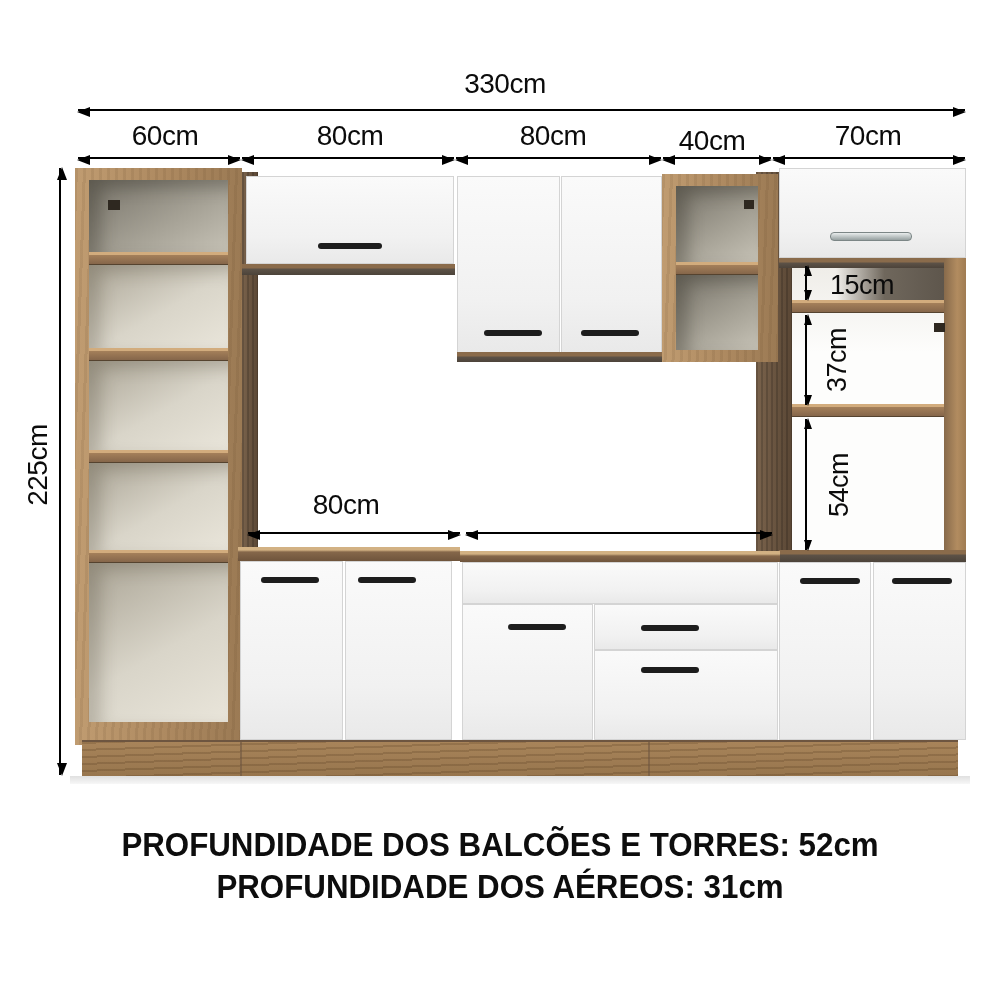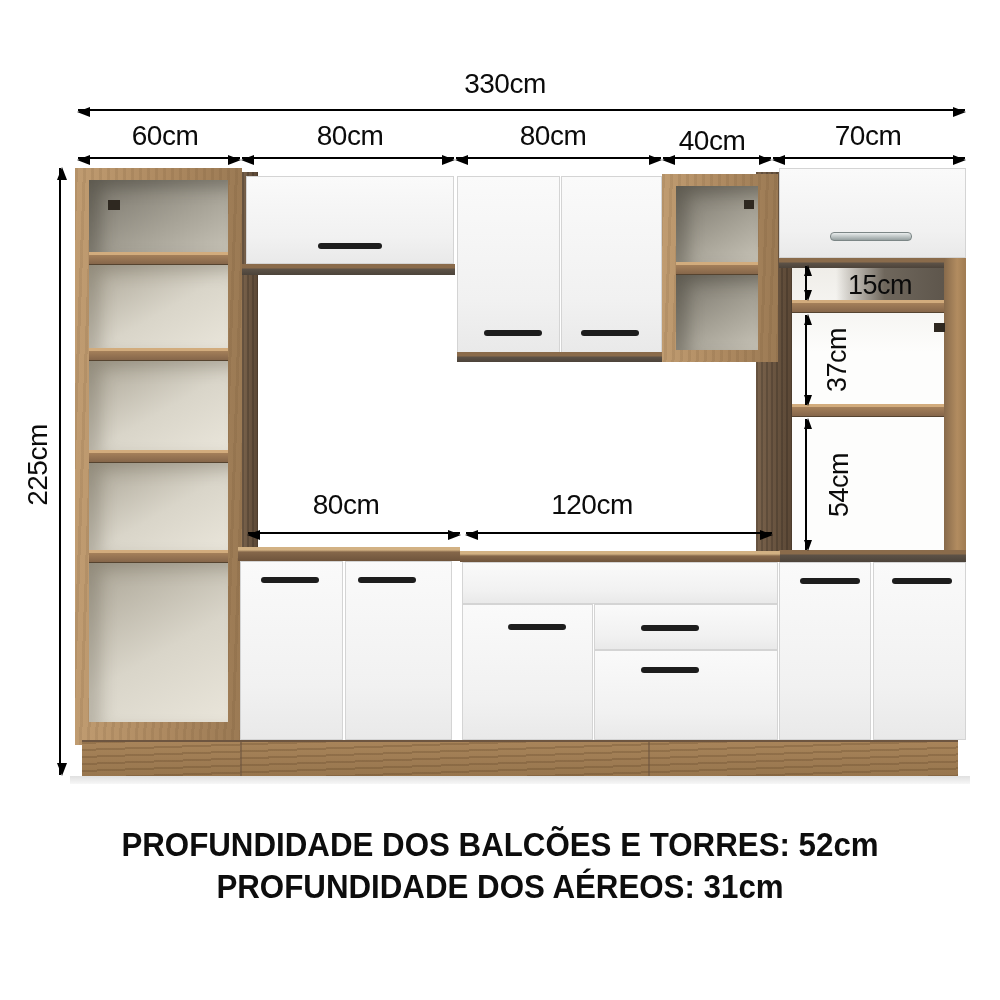--- a/index.html
+++ b/index.html
@@ -140,26 +140,25 @@
   <div class="ha" style="left:78px;top:157px;width:162px;"></div>
   <div class="ha" style="left:242px;top:157px;width:212px;"></div>
   <div class="ha" style="left:456px;top:157px;width:205px;"></div>
   <div class="ha" style="left:663px;top:157px;width:108px;"></div>
   <div class="ha" style="left:773px;top:157px;width:192px;"></div>
 
   <div class="dim rot" style="left:-32px;top:451px;width:140px;height:28px;">225cm</div>
   <div class="va" style="left:59px;top:168px;height:607px;"></div>
 
   <div class="dim" style="left:276px;top:491px;width:140px;">80cm</div>
-  <div class="dim" style="left:512px;top:491px;width:160px;">120cm</div>
   <div class="ha" style="left:248px;top:532px;width:212px;"></div>
   <div class="ha" style="left:466px;top:532px;width:306px;"></div>
 
   <div class="va sm" style="left:805px;top:266px;height:34px;"></div>
-  <div class="dim" style="left:812px;top:272px;width:100px;text-align:right;font-size:27px;">15cm</div>
+  <div class="dim" style="left:812px;top:272px;width:100px;text-align:center;font-size:27px;">15cm</div>
   <div class="va sm" style="left:805px;top:315px;height:90px;"></div>
   <div class="dim rot" style="left:768px;top:346px;width:140px;height:28px;font-size:27px;">37cm</div>
   <div class="va sm" style="left:805px;top:419px;height:131px;"></div>
   <div class="dim rot" style="left:770px;top:471px;width:140px;height:28px;font-size:27px;">54cm</div>
 
   <div class="footer" style="top:826px;">PROFUNDIDADE DOS BALCÕES E TORRES: 52cm</div>
   <div class="footer" style="top:868px;">PROFUNDIDADE DOS AÉREOS: 31cm</div>
 
 </div>
 

